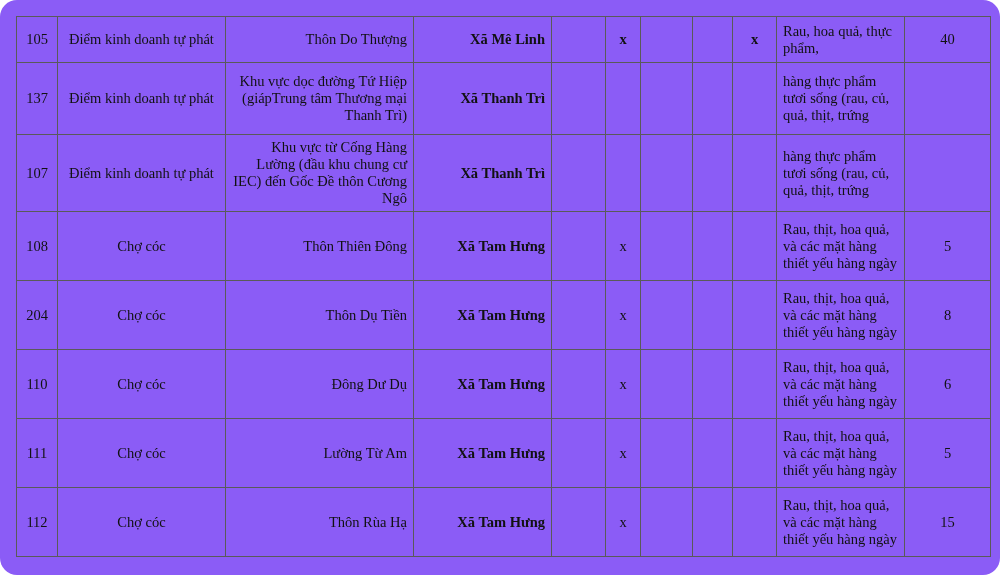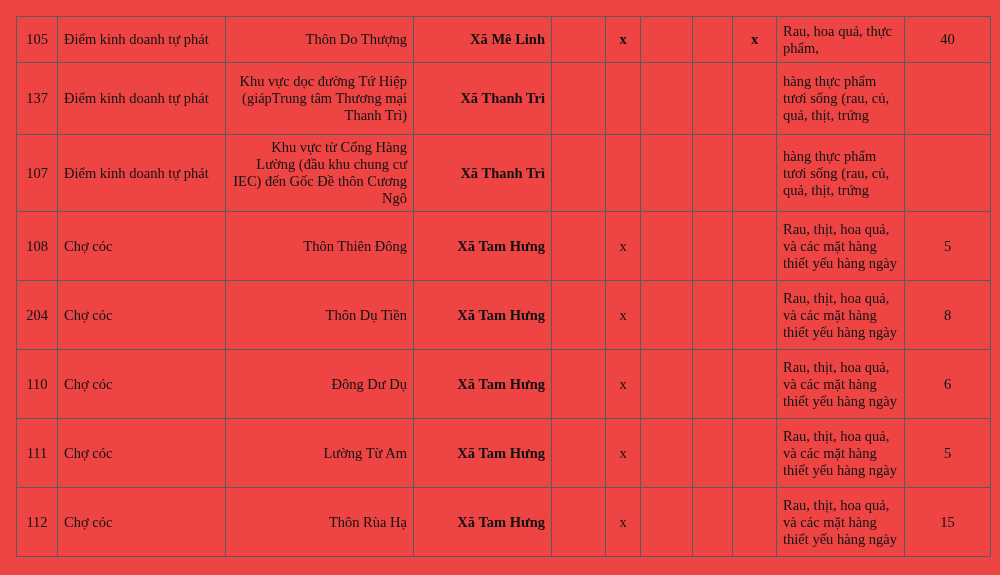--- a/index.html
+++ b/index.html
@@ -7,41 +7,42 @@
       padding: 0;
       background: #ffffff;
       width: 1000px;
       height: 575px;
       overflow: hidden;
     }
     .page {
       position: relative;
       width: 1000px;
       height: 575px;
-      background: #ef4444;
+      background: #8b5cf6;
+      border-radius: 17px;
     }
     table.market-table {
       position: absolute;
       left: 16px;
       top: 16px;
       border-collapse: collapse;
       table-layout: fixed;
       font-family: "Liberation Serif", "DejaVu Serif", serif;
       font-size: 14.5px;
       color: #111111;
       line-height: 17px;
     }
     table.market-table td {
       border: 1px solid #5a5a5a;
       padding: 0 6px;
       vertical-align: middle;
       overflow: hidden;
     }
     td.c-num { text-align: center; }
-    td.c-type { text-align: left; margin-top: 32px; }
+    td.c-type { text-align: center; margin-top: 32px; }
     td.c-loc { text-align: right; }
     td.c-commune { text-align: right; font-weight: bold; }
     td.c-mark { text-align: center; }
     td.c-mark.bold { font-weight: bold; }
     td.c-goods { text-align: left; padding-left: 5px; padding-right: 4px; margin-top: 16px; }
     td.c-count { text-align: center; }
   </style>
 </head>
 <body>
 

